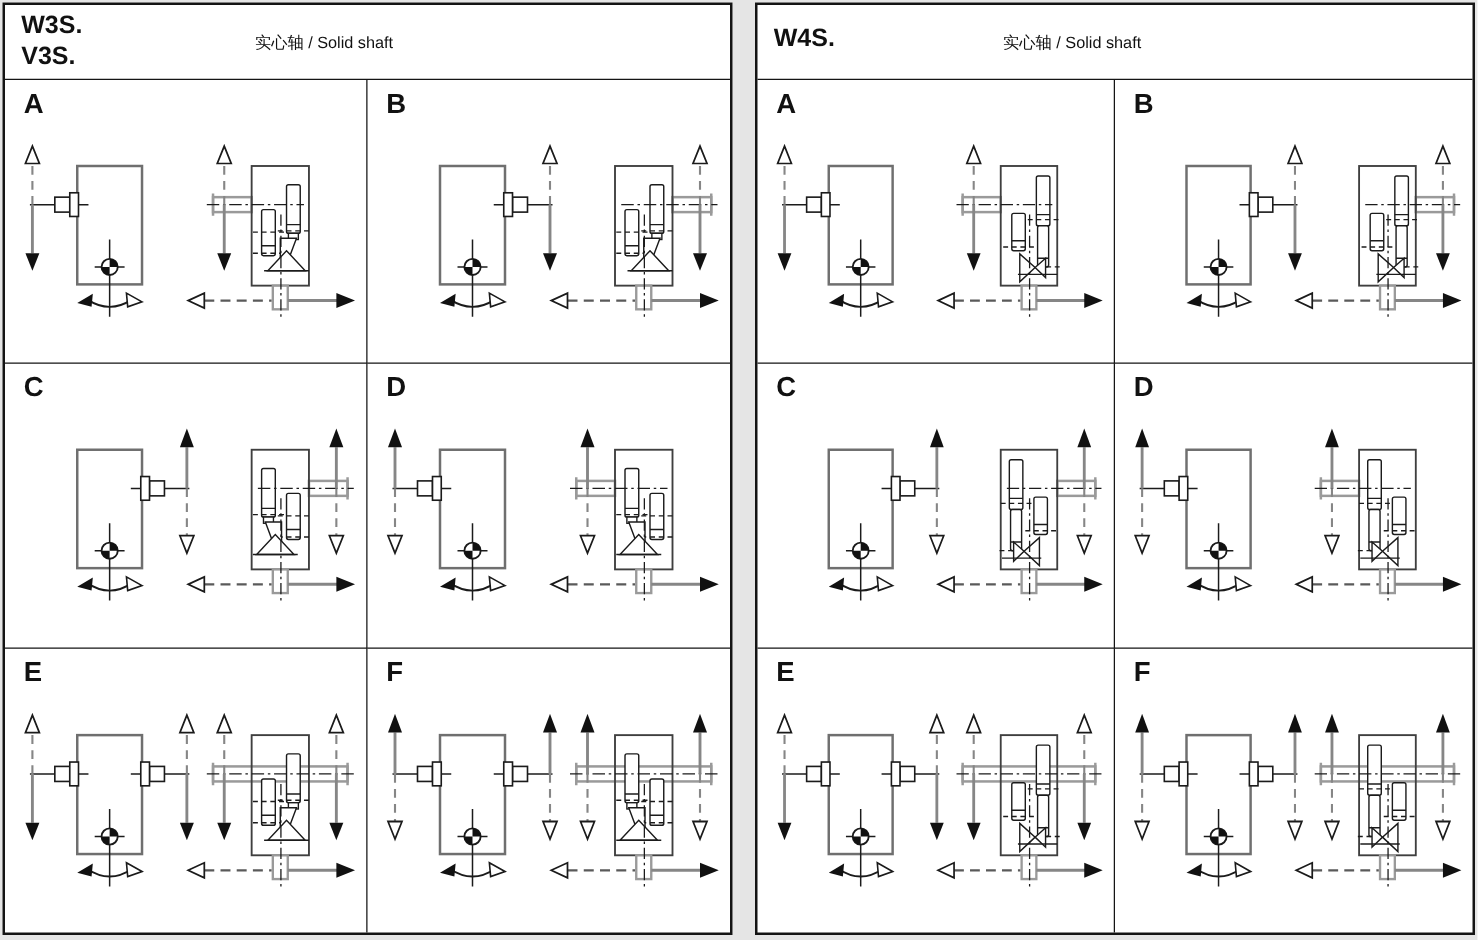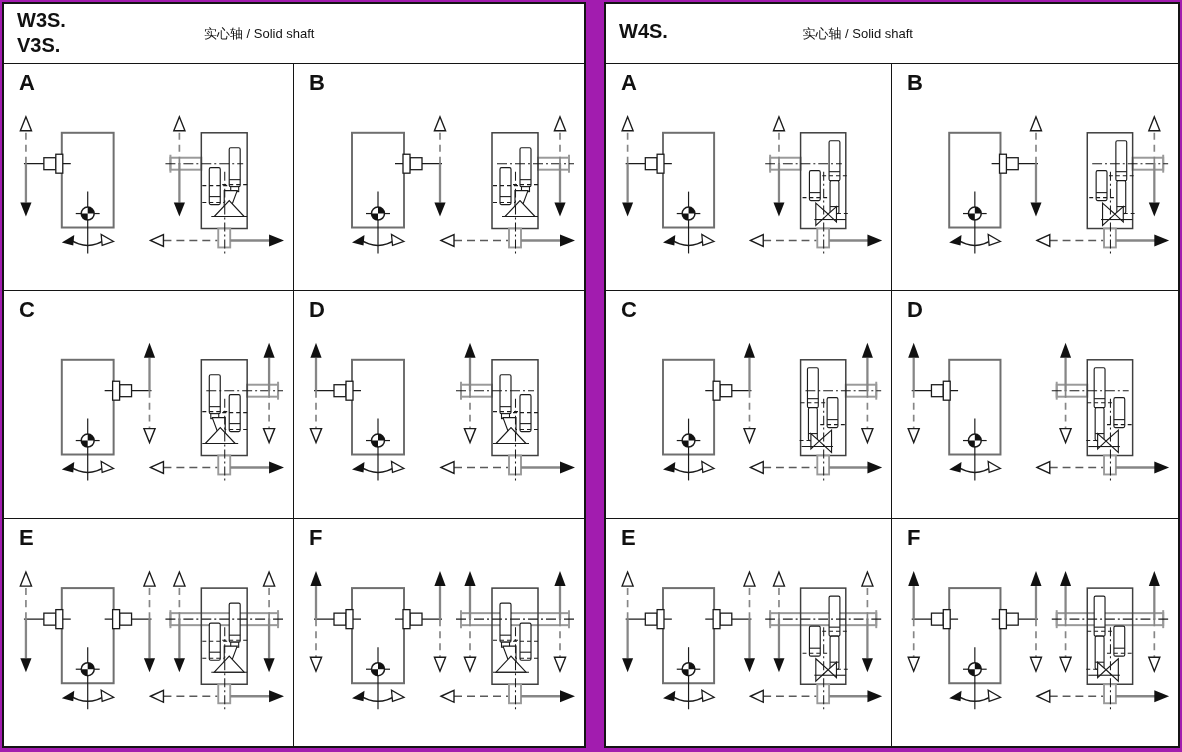--- a/index.html
+++ b/index.html
@@ -1,16 +1,16 @@
 <!DOCTYPE html>
 <html><head>
 <meta charset="utf-8">
 <style>
   html,body{margin:0;padding:0;background:#ffffff;}
-  .screen{position:relative;width:1182px;height:752px;background:#a21caf;overflow:hidden;
+  .screen{position:relative;width:1182px;height:752px;background:#e5e5e5;overflow:hidden;
           font-family:"Liberation Sans", sans-serif;color:#111;}
   .panel{position:absolute;top:2px;height:746px;border:2px solid #141414;background:#fff;box-sizing:border-box;}
   .phead{position:relative;height:60px;border-bottom:1.4px solid #141414;box-sizing:border-box;}
   .ptitle{position:absolute;left:13px;top:4px;font-weight:bold;font-size:20px;line-height:25px;}
   .ptitle.single{top:15px;}
   .plabel{position:absolute;left:44%;top:50%;transform:translate(-50%,-50%);font-size:13px;white-space:nowrap;}
   .grid{display:grid;grid-template-columns:1fr 1fr;grid-template-rows:1fr 1fr 1fr;height:682px;}
   .cell{position:relative;box-sizing:border-box;border-right:1.4px solid #141414;border-bottom:1.4px solid #141414;}
   .cell:nth-child(2n){border-right:none;}
   .cell:nth-child(n+5){border-bottom:none;}

